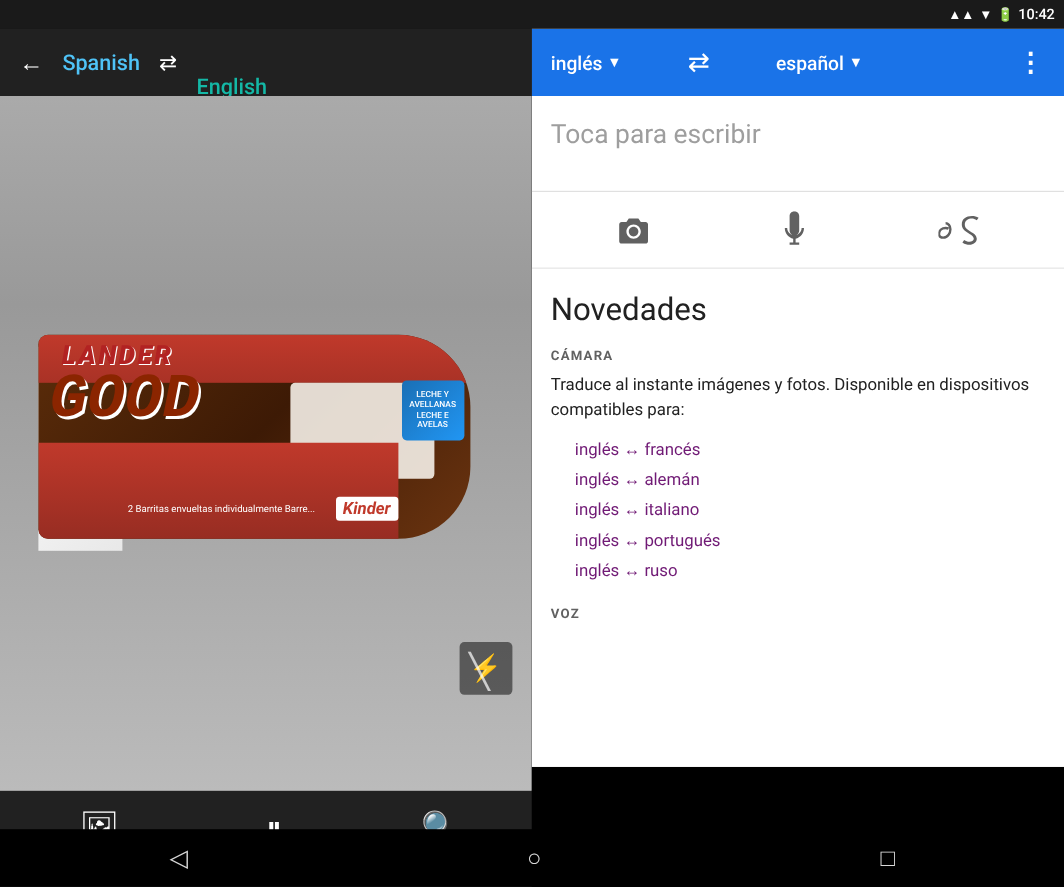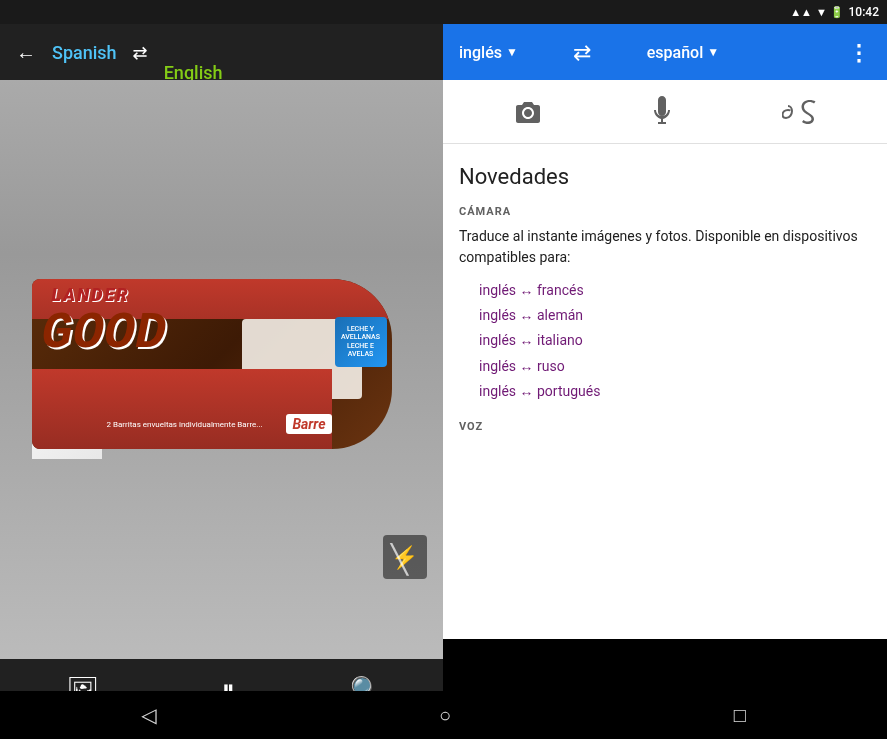--- a/index.html
+++ b/index.html
@@ -136,21 +136,21 @@
     .bar-red-stripe {
       position: absolute;
       top: 0;
       left: 0;
       width: 100%;
       height: 40px;
       background: linear-gradient(180deg, #c0392b 0%, #a93226 100%);
     }
 
     .lander-text {
-      font-size: 18px;
+      font-size: 22px;
       font-weight: 900;
       font-style: italic;
       color: #b22222;
       text-shadow: 1px 1px 0 #fff;
       letter-spacing: 2px;
       position: absolute;
       top: 35px;
       left: 20px;
     }
 
@@ -356,21 +356,21 @@
 
     
     .novedades-panel {
       flex: 1;
       overflow-y: auto;
       padding: 20px 16px;
       background: #fff;
     }
 
     .novedades-title {
-      font-size: 22px;
+      font-size: 26px;
       font-weight: 400;
       color: #212121;
       margin-bottom: 16px;
     }
 
     .section-header {
       font-size: 11px;
       font-weight: 700;
       color: #616161;
       letter-spacing: 1px;
@@ -444,40 +444,40 @@
       <span class="battery-icon">🔋</span>
       <span class="time-text">10:42</span>
     </div>
   </div>
 
   <div class="left-panel">
     <div class="left-toolbar">
       <span class="back-icon">←</span>
       <span class="lang-source">Spanish</span>
       <span class="swap-icon">⇄</span>
-      <span class="lang-source" style="color:#84cc16;margin-top:40px;">English</span>
+      <span class="lang-source" style="color:#14b8a6;margin-top:40px;">English</span>
     </div>
 
     <div class="camera-view">
       <div class="camera-bg">
 
         <div class="kinder-bar">
           <div class="bar-wrapper">
             <div class="white-wrapper"></div>
             <div class="bar-main">
               <div class="bar-red-stripe"></div>
               <div class="bar-white-fill"></div>
               <div class="blue-badge">
                 <span class="blue-badge-text">LECHE Y AVELLANAS
 LECHE E AVELAS</span>
               </div>
               <div class="red-bottom"></div>
               <div class="small-text-bar">2  Barritas envueltas individualmente
 Barre...</div>
-              <div class="kinderlogo">Barre</div>
+              <div class="kinderlogo">Kinder</div>
             </div>
             <div class="lander-text">LANDER</div>
             <div class="good-text">GOOD</div>
           </div>
         </div>
       </div>
 
       <div class="flash-off-badge">
         <span style="color:#fff; font-size:22px;">⚡</span>
 
@@ -513,20 +513,23 @@
       <div class="lang-btn">
         <span>español</span>
         <span class="dropdown-arrow">▼</span>
       </div>
       <div style="flex:1;"></div>
       <div class="more-btn">
         <span>⋮</span>
       </div>
     </div>
 
+    <div class="translate-input-area">
+      <span class="translate-placeholder">Toca para escribir</span>
+    </div>
 
     <div class="input-controls">
       <div class="input-ctrl-btn">
 
         <svg width="28" height="24" viewBox="0 0 28 24">
           <path d="M10 2l-2 3H4C2.9 5 2 5.9 2 7v14c0 1.1.9 2 2 2h20c1.1 0 2-.9 2-2V7c0-1.1-.9-2-2-2h-4l-2-3h-8zm4 5c3.3 0 6 2.7 6 6s-2.7 6-6 6-6-2.7-6-6 2.7-6 6-6zm0 2c-2.2 0-4 1.8-4 4s1.8 4 4 4 4-1.8 4-4-1.8-4-4-4z" fill="#616161"></path>
         </svg>
       </div>
       <div class="input-ctrl-btn">
 
@@ -546,22 +549,22 @@
     <div class="novedades-panel">
       <div class="novedades-title">Novedades</div>
 
       <div class="section-header">CÁMARA</div>
       <div class="section-body">Traduce al instante imágenes y fotos. Disponible en dispositivos compatibles para:</div>
 
       <ul class="lang-list">
         <li>inglés ↔ francés</li>
         <li>inglés ↔ alemán</li>
         <li>inglés ↔ italiano</li>
+        <li>inglés ↔ portugués</li>
         <li>inglés ↔ ruso</li>
-        <li>inglés ↔ portugués</li>
       </ul>
 
       <div class="voz-header" style="margin-top:16px;">VOZ</div>
     </div>
   </div>
 
   <div class="android-nav">
     <span class="nav-btn">◁</span>
     <span class="nav-btn">○</span>
     <span class="nav-btn">□</span>

